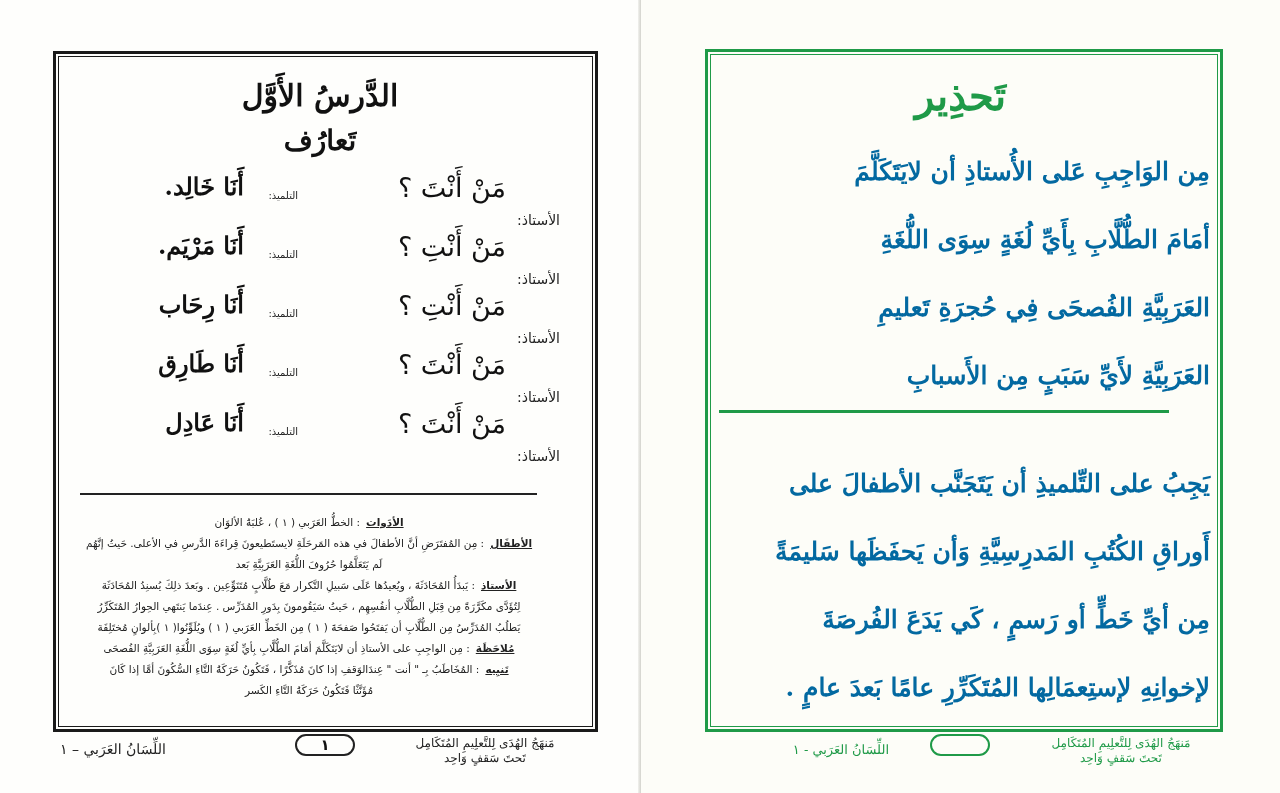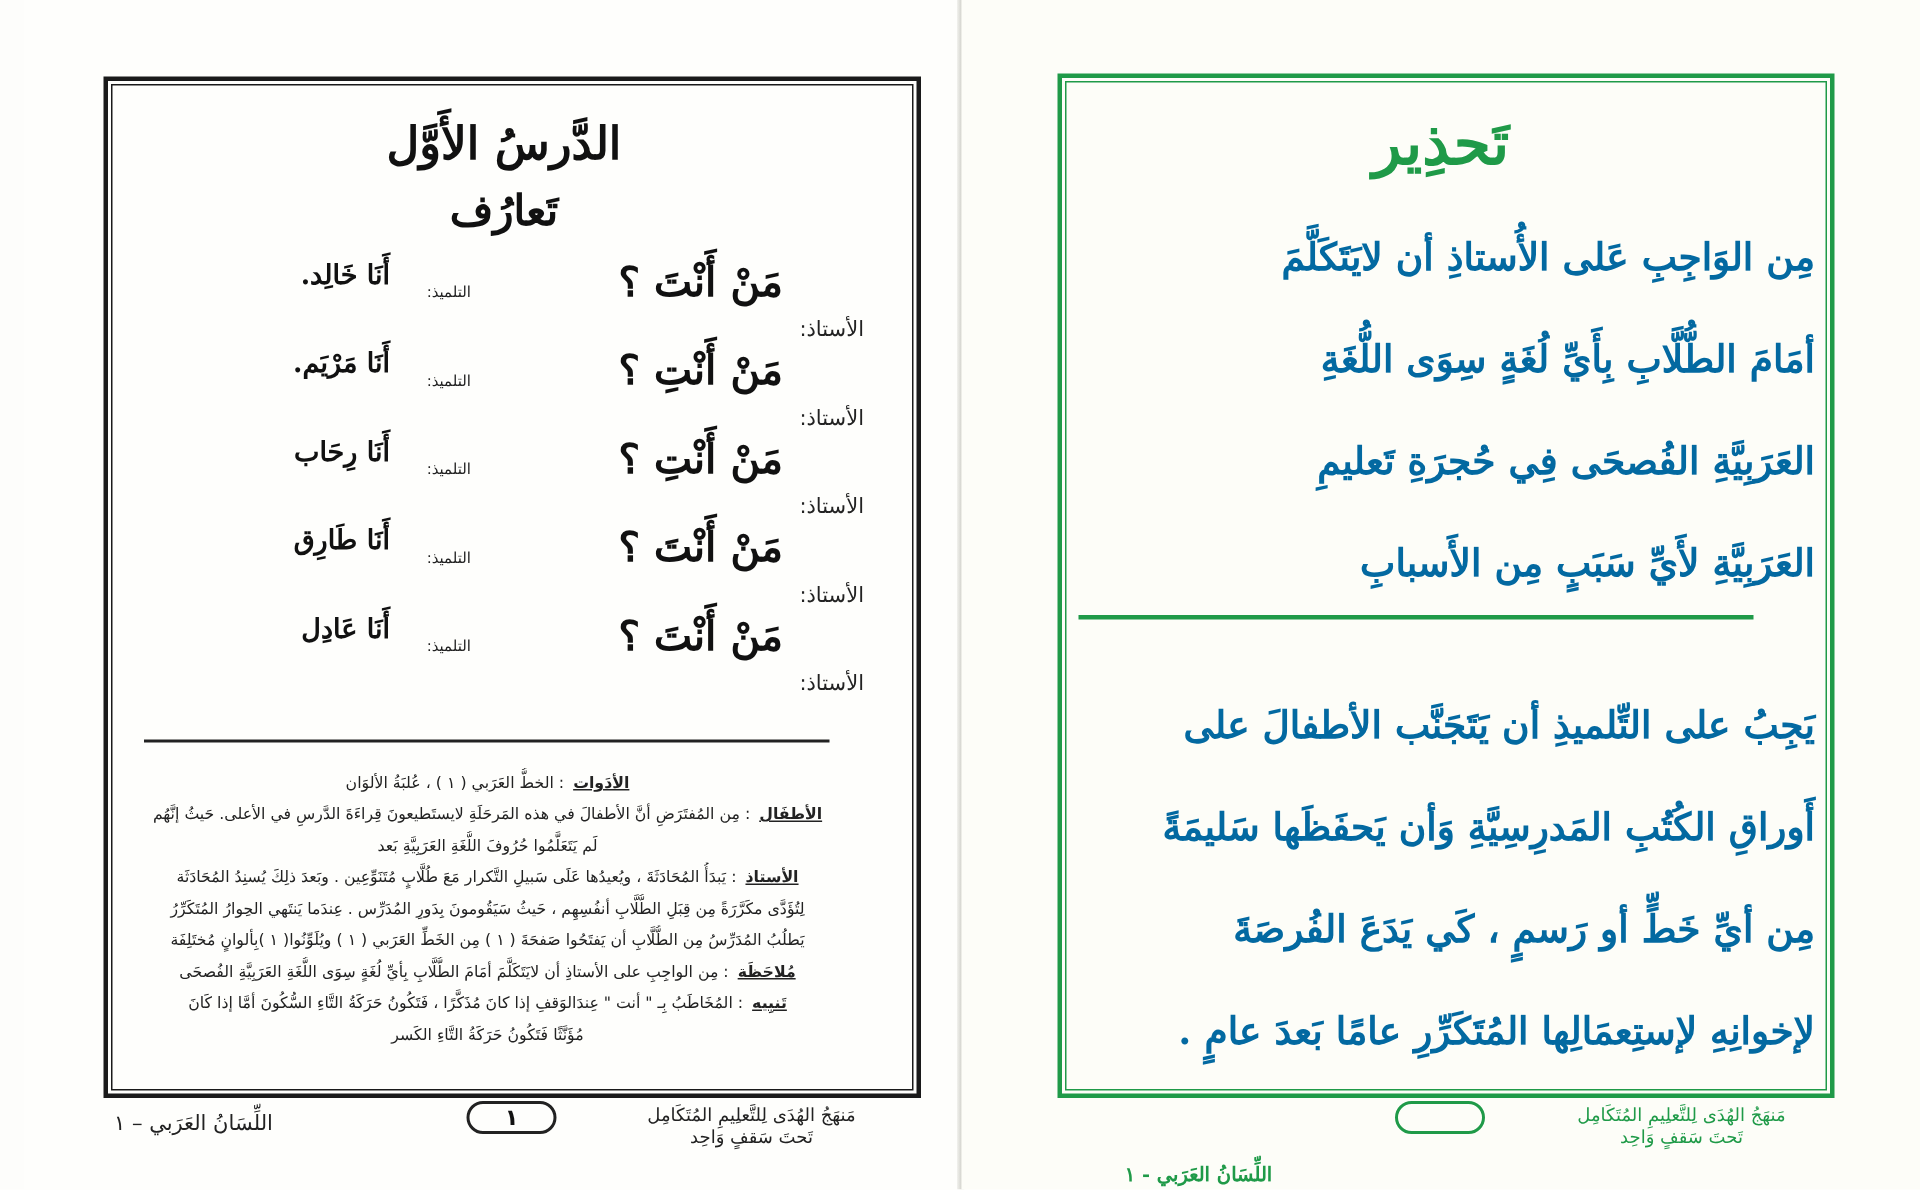--- a/index.html
+++ b/index.html
@@ -1,21 +1,21 @@
 <!DOCTYPE html>
 <html><head>
 <meta charset="utf-8">
 <style>
   * { box-sizing: border-box; margin: 0; padding: 0; }
   html, body { width: 1280px; height: 793px; overflow: hidden; background: #fdfdfb; }
   body { position: relative; font-family: "DejaVu Sans", sans-serif; direction: rtl; }
 
   .spread { position: absolute; inset: 0; }
   .page { position: absolute; top: 0; height: 793px; background: #fefefc; }
-  .page.left { left: 16px; width: 640px; }
+  .page.left { left: 0; width: 640px; }
   .page.right { left: 641px; width: 639px; background: #fdfdf8; }
   .gutter { position: absolute; left: 638px; top: 0; width: 5px; height: 793px;
             background: linear-gradient(to right, #f2f2ee, #d8d8d2, #ecece6); }
 
   
   .frame { position: absolute; }
   .frame .outer { position: absolute; inset: 0; border: 3px solid; }
   .frame .inner { position: absolute; inset: 5px; border: 1px solid; }
   .left .frame { left: 53px; top: 51px; width: 545px; height: 681px; }
   .left .frame .outer, .left .frame .inner { border-color: #1a1a1a; }
@@ -25,24 +25,24 @@
   
   .lesson-title { position: absolute; left: 0; right: 0; top: 78px; text-align: center;
                   font-family: "DejaVu Serif", serif; font-weight: bold; font-size: 30px; color: #111; }
   .lesson-sub { position: absolute; left: 0; right: 0; top: 124px; text-align: center;
                 font-family: "DejaVu Serif", serif; font-weight: bold; font-size: 28px; color: #111; }
 
   .dialog { position: absolute; left: 80px; width: 480px; top: 172px; }
   .dialog-row { position: relative; height: 59px; }
   .dialog-row .t-label { position: absolute; right: 0; top: 18px; font-size: 14px; color: #222; margin-top: 22px; }
   .dialog-row .t-line  { position: absolute; right: 54px; top: 0; font-family: "DejaVu Serif", serif;
-                         font-weight: bold; font-size: 27px; color: #111; white-space: nowrap; }
+                         font-weight: normal; font-size: 27px; color: #111; white-space: nowrap; }
   .dialog-row .s-label { position: absolute; right: 262px; top: 18px; font-size: 10px; color: #222; }
   .dialog-row .s-line  { position: absolute; right: 316px; top: 0; font-family: "DejaVu Serif", serif;
-                         font-weight: bold; font-size: 18px; color: #111; white-space: nowrap; }
+                         font-weight: bold; font-size: 24px; color: #111; white-space: nowrap; }
 
   .hr-left { position: absolute; left: 80px; width: 457px; top: 493px; height: 2px; background: #222; }
 
   .notes { position: absolute; left: 80px; width: 458px; top: 512px; font-size: 10.5px; line-height: 21px; color: #222; text-align: center; }
   .note-line { white-space: nowrap; overflow: hidden; }
   .note-key { text-decoration: underline; font-weight: bold; margin-left: 6px; }
 
   .foot { position: absolute; top: 736px; font-family: "DejaVu Serif", serif; font-size: 12px; text-align: center; line-height: 15px; }
   .left .foot.series { left: 395px; width: 180px; color: #222; }
   .left .foot.book { left: 60px; width: 160px; text-align: left; font-size: 14px; font-weight: normal; top: 742px; color: #222; }
@@ -52,21 +52,21 @@
 
   
   .warn-title { position: absolute; left: 0; right: 0; top: 72px; text-align: center;
                 font-family: "DejaVu Serif", serif; font-weight: bold; font-size: 40px; color: #1f9a48; letter-spacing: 6px; }
   .green-para { position: absolute; right: 70px; width: 440px; font-family: "DejaVu Serif", serif;
                 font-weight: bold; color: #0369a1; text-align: right; }
   .para1 { top: 138px; font-size: 25px; line-height: 68px; }
   .para2 { top: 450px; font-size: 25px; line-height: 68px; }
   .hr-right { position: absolute; left: 78px; width: 450px; top: 410px; height: 3px; background: #1f9a48; }
   .right .foot.series { left: 390px; width: 180px; color: #1f9a48; }
-  .right .foot.book { left: 68px; width: 180px; text-align: center; font-size: 13px; font-weight: bold; top: 776px; color: #1f9a48; }
+  .right .foot.book { left: 68px; width: 180px; text-align: right; font-size: 13px; font-weight: normal; top: 742px; color: #1f9a48; }
   .right .pagenum-box { left: 289px; border-color: #1f9a48; color: #1f9a48; }
 </style>
 </head>
 <body>
 
 <div class="spread">
 
   <div class="page left">
     <div class="frame">
       <div class="outer"></div>

